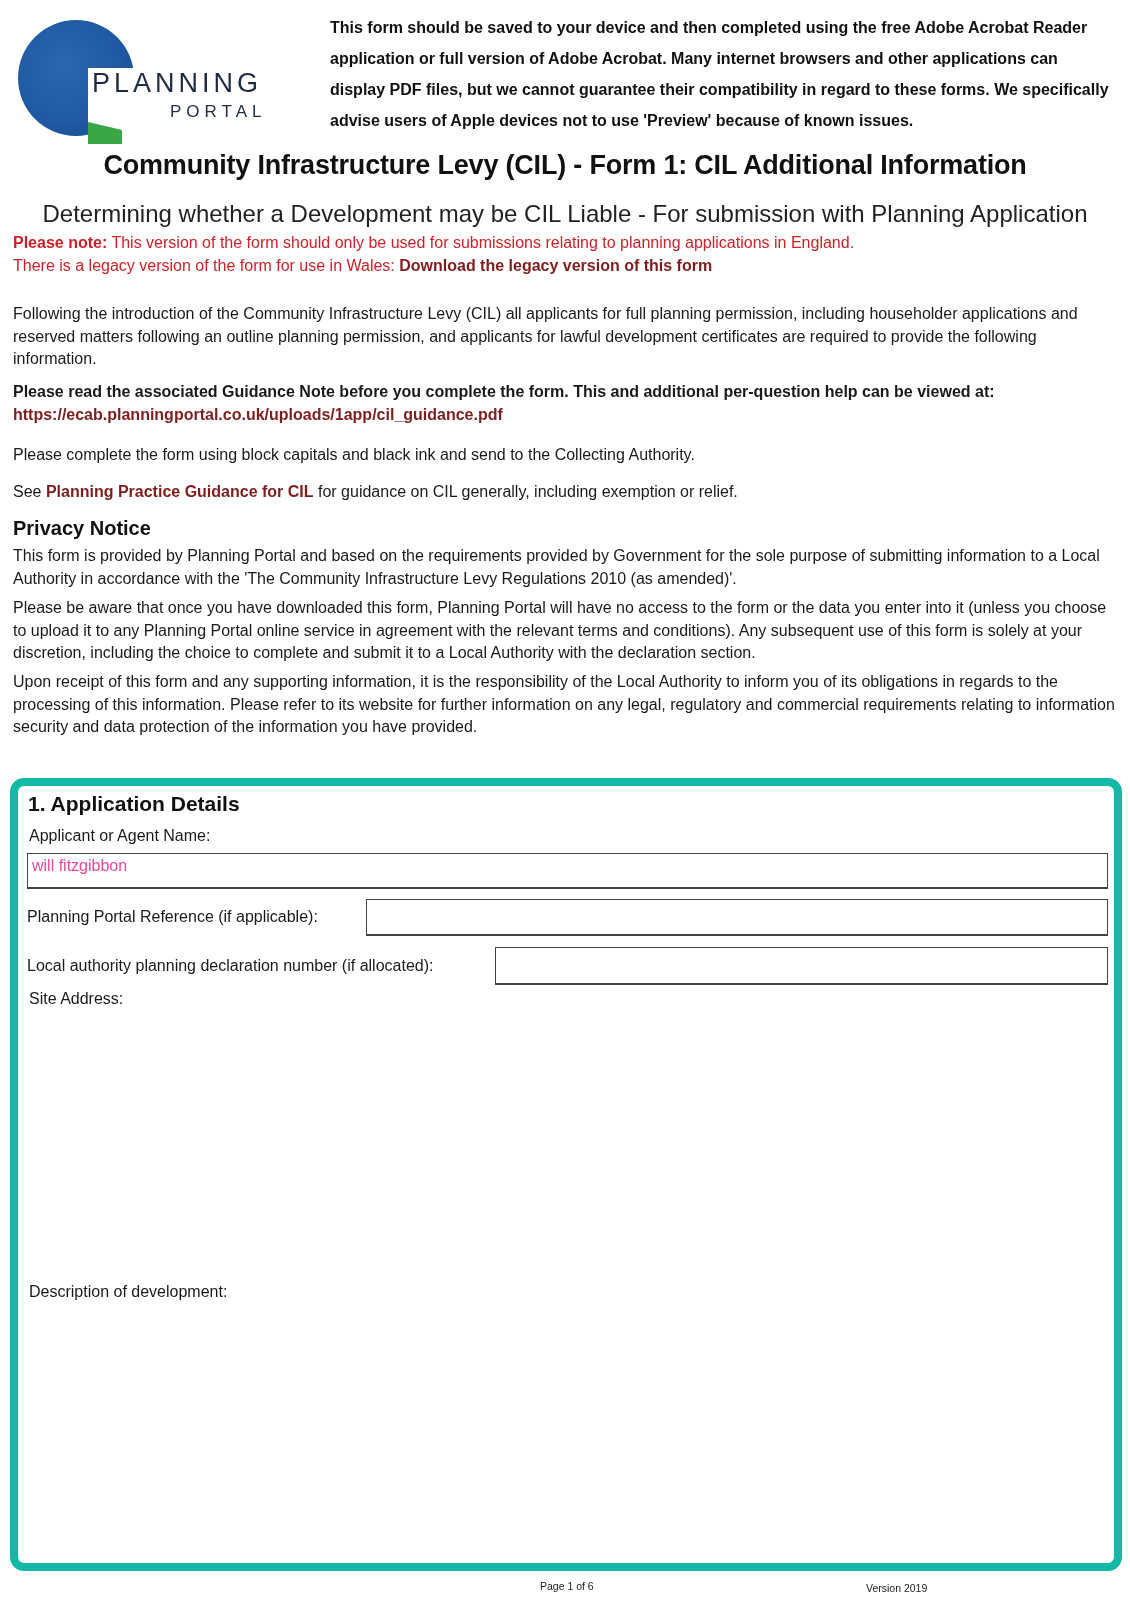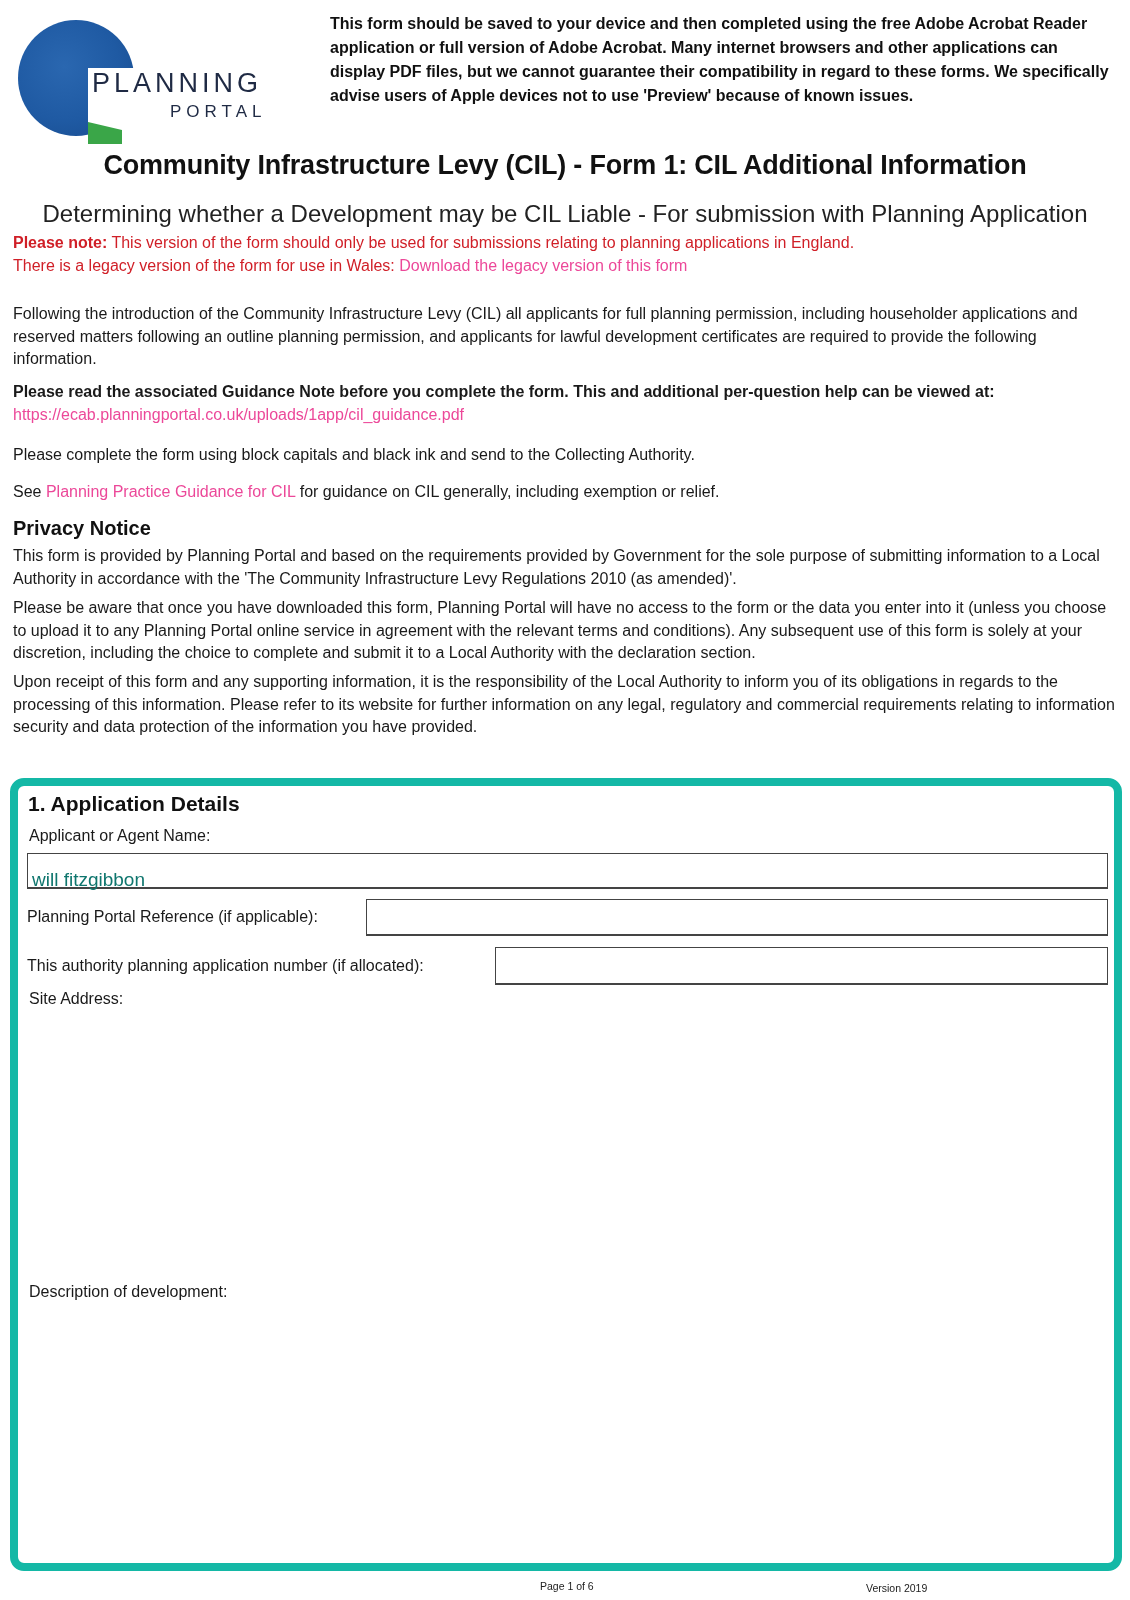--- a/index.html
+++ b/index.html
@@ -8,37 +8,37 @@
 
   .logo { position: absolute; left: 14px; top: 16px; width: 260px; height: 120px; }
   .logo-circle { position: absolute; left: 4px; top: 4px; width: 116px; height: 116px; border-radius: 50%;
     background: radial-gradient(circle at 40% 40%, #2a67b0 0%, #1f5aa3 55%, #174a8c 100%); }
   .logo-cut { position: absolute; left: 74px; top: 52px; width: 60px; height: 72px; background: #fff; }
   .logo-green { position: absolute; left: 74px; top: 106px; width: 0; height: 0;
     border-left: 34px solid #3aa648; border-top: 8px solid transparent; border-bottom: 14px solid #3aa648; }
   .logo-text1 { position: absolute; left: 78px; top: 52px; font-size: 27px; letter-spacing: 4px; color: #1f2a44; font-weight: 400; }
   .logo-text2 { position: absolute; left: 156px; top: 86px; font-size: 17px; letter-spacing: 5px; color: #1f2a44; }
 
-  .top-note { position: absolute; left: 330px; top: 12px; width: 780px; font-size: 16px; line-height: 24px; font-weight: bold; color: #111; }
+  .top-note { position: absolute; left: 330px; top: 12px; width: 780px; font-size: 16px; line-height: 31px; font-weight: bold; color: #111; }
 
   .title { position: absolute; left: 0; top: 150px; width: 1130px; text-align: center; font-size: 27px; font-weight: bold; color: #111; letter-spacing: -0.2px; }
   .subtitle { position: absolute; left: 0; top: 200px; width: 1130px; text-align: center; font-size: 24px; color: #222; }
 
   .note { position: absolute; left: 13px; font-size: 16px; color: #d01f27; }
   .note b { font-weight: bold; }
-  .link { color: #ec4899; }
+  .link { color: #7f1d1d; font-weight: bold; }
 
   .para { position: absolute; left: 13px; width: 1105px; font-size: 16px; line-height: 22.5px; color: #1a1a1a; }
   .bold { font-weight: bold; }
   .heading { position: absolute; left: 13px; font-size: 20px; font-weight: bold; color: #111; }
 
   .section { position: absolute; left: 10px; top: 778px; width: 1112px; height: 793px; border: 8px solid #14b8a6; border-radius: 14px; }
   .sec-title { position: absolute; left: 10px; top: 6px; font-size: 21px; font-weight: bold; color: #111; }
   .lbl { position: absolute; font-size: 16px; color: #1a1a1a; }
-  .field { position: absolute; border: 1.5px solid #444; border-bottom-width: 2px; background: #fff; font-size: 19px; color: #0f766e; padding: 15px 4px; }
+  .field { position: absolute; border: 1.5px solid #444; border-bottom-width: 2px; background: #fff; font-size: 16px; color: #ec4899; padding: 3px 4px; }
 
   .footer-page { position: absolute; left: 540px; top: 1580px; font-size: 10.5px; color: #222; }
   .footer-ver { position: absolute; left: 866px; top: 1582px; font-size: 10.5px; color: #222; }
 </style>
 </head>
 <body>
 
 <div class="logo">
   <div class="logo-circle"></div>
   <div class="logo-cut"></div>
@@ -76,21 +76,21 @@
 
 <div class="section">
   <div class="sec-title">1. Application Details</div>
 
   <div class="lbl" style="left:11px; top:41px;">Applicant or Agent Name:</div>
   <div class="field" style="left:9px; top:67px; width:1081px; height:36px;">will fitzgibbon</div>
 
   <div class="lbl" style="left:9px; top:122px;">Planning Portal Reference (if applicable):</div>
   <div class="field" style="left:348px; top:113px; width:742px; height:37px;"></div>
 
-  <div class="lbl" style="left:9px; top:171px;">This authority planning application number (if allocated):</div>
+  <div class="lbl" style="left:9px; top:171px;">Local authority planning declaration number (if allocated):</div>
   <div class="field" style="left:477px; top:161px; width:613px; height:38px;"></div>
 
   <div class="lbl" style="left:11px; top:204px;">Site Address:</div>
 
   <div class="lbl" style="left:11px; top:497px;">Description of development:</div>
 </div>
 
 <div class="footer-page">Page 1 of 6</div>
 <div class="footer-ver">Version 2019</div>
 

